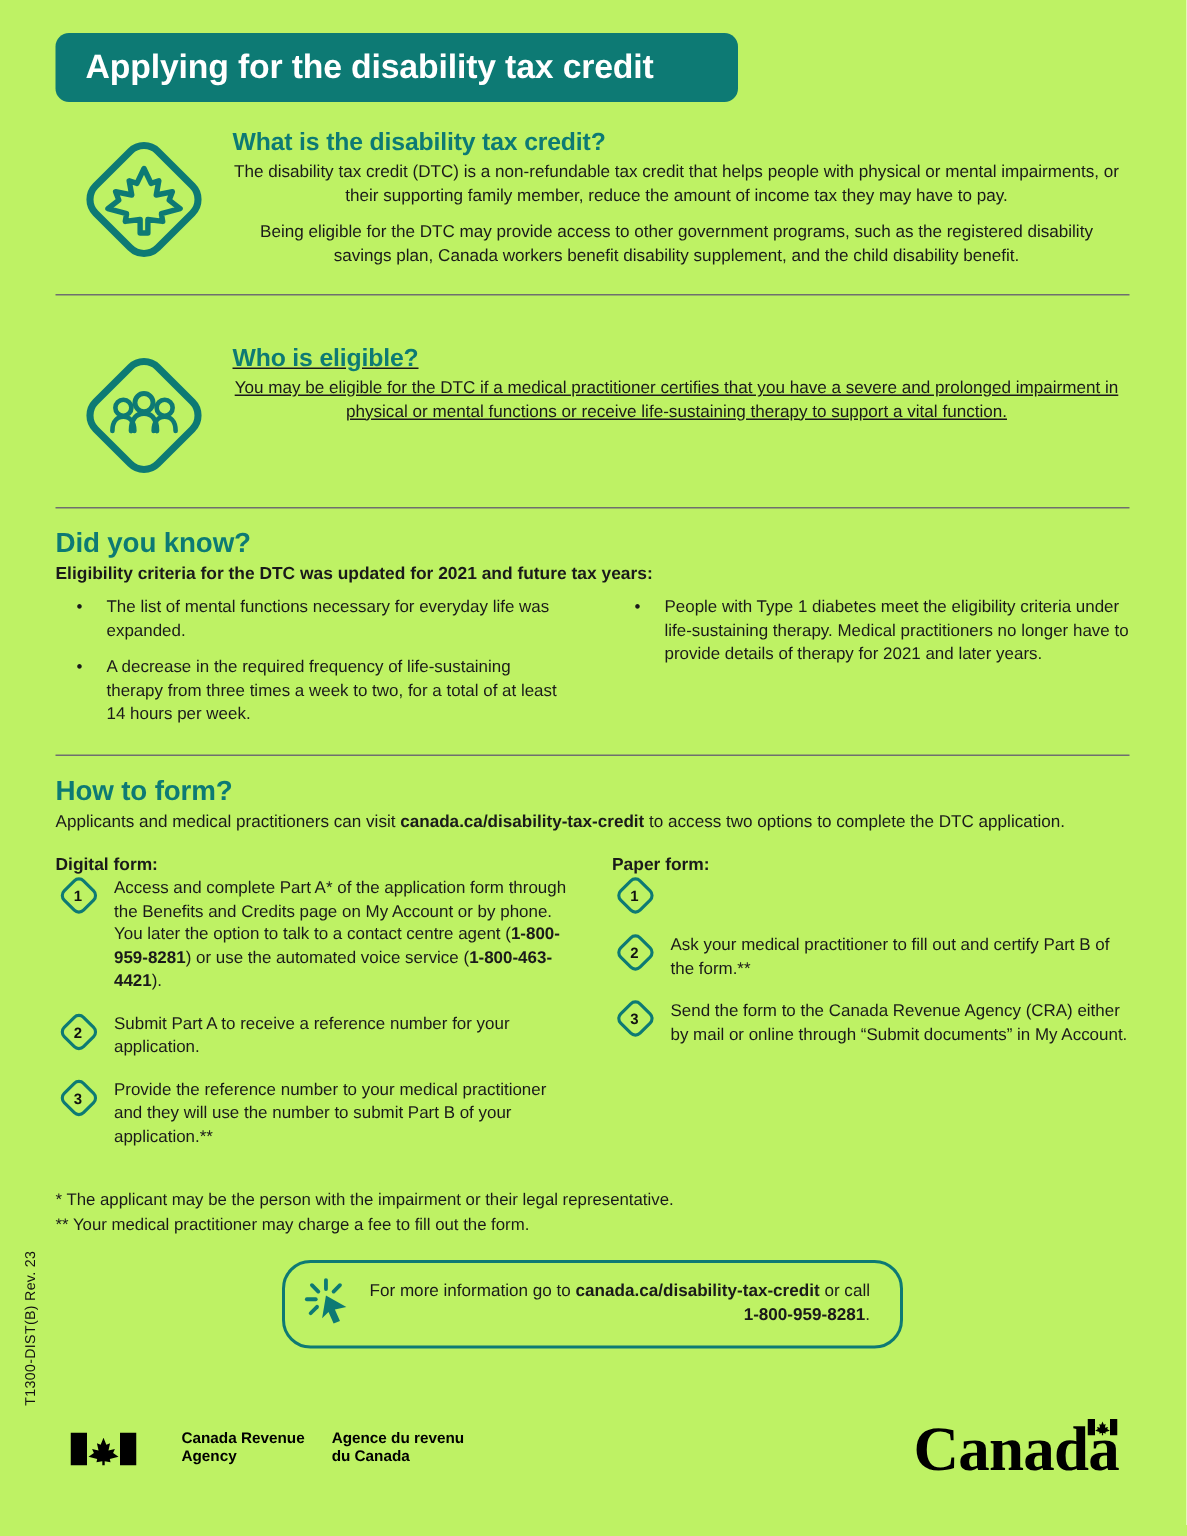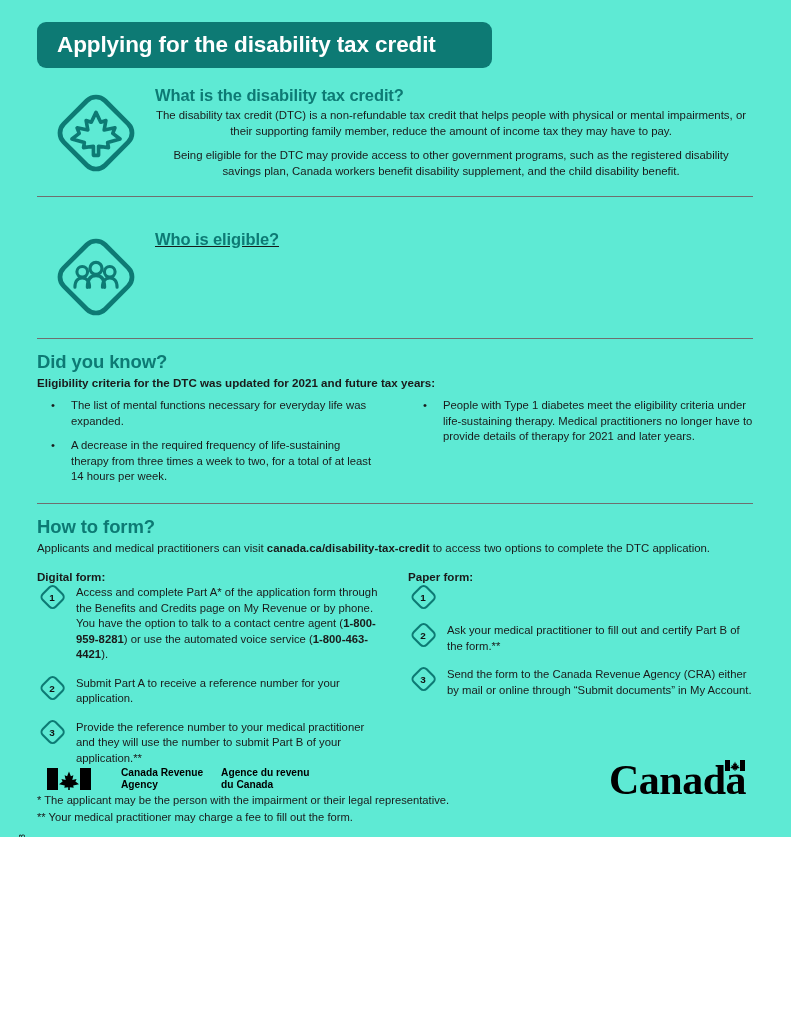--- a/index.html
+++ b/index.html
@@ -7,23 +7,23 @@
     padding: 0;
     background: #ffffff;
   }
   body {
     font-family: "Liberation Sans", sans-serif;
     color: #1a1a1a;
   }
   #page {
     position: relative;
     width: 791px;
-    height: 837px;
+    height: 1024px;
     margin: 0 auto;
-    background: #5eead4;
+    background: #bef264;
     overflow: hidden;
     box-sizing: border-box;
   }
 
   
   .side-code {
     position: absolute;
     left: -44px;
     top: 880px;
     width: 130px;
@@ -281,20 +281,21 @@
           <circle cx="34" cy="44" r="6.2" fill="none" stroke="#0d7a74" stroke-width="3.6"></circle>
           <path d="M25.5 62 C25.5 53.5 30 51 34 51 C38 51 42.5 53.5 42.5 62" fill="none" stroke="#0d7a74" stroke-width="3.6" stroke-linecap="round"></path>
           <circle cx="66" cy="44" r="6.2" fill="none" stroke="#0d7a74" stroke-width="3.6"></circle>
           <path d="M57.5 62 C57.5 53.5 62 51 66 51 C70 51 74.5 53.5 74.5 62" fill="none" stroke="#0d7a74" stroke-width="3.6" stroke-linecap="round"></path>
           <circle cx="50" cy="40" r="7" fill="none" stroke="#0d7a74" stroke-width="3.8"></circle>
           <path d="M40 62 C40 51.5 45 48.5 50 48.5 C55 48.5 60 51.5 60 62" fill="none" stroke="#0d7a74" stroke-width="3.8" stroke-linecap="round"></path>
         </svg>
       </div>
       <div class="icon-body">
         <div class="h-teal">Who is eligible?</div>
+        <p class="body">You may be eligible for the DTC if a medical practitioner certifies that you have a severe and prolonged impairment in physical or mental functions or receive life-sustaining therapy to support a vital function.</p>
       </div>
     </div>
 
     <div class="rule" style="margin-top:18px;"></div>
 
     <div style="margin-top:12px;">
       <div class="h-teal big">Did you know?</div>
       <div class="dyk-lead">Eligibility criteria for the DTC was updated for 2021 and future tax years:</div>
 
       <div class="two-col">
@@ -328,21 +329,21 @@
         <div class="col">
           <div class="form-heading">Digital form:</div>
 
           <div class="step">
             <div class="step-badge">
               <svg width="30" height="26" viewBox="0 0 34 30" aria-hidden="true">
                 <rect x="7" y="4" width="21" height="21" rx="5" ry="5" transform="rotate(45 17 15)" fill="none" stroke="#0d7a74" stroke-width="2.4"></rect>
                 <text x="17" y="19.5" text-anchor="middle" font-family="Liberation Sans, sans-serif" font-size="11.5" font-weight="bold" fill="#111">1</text>
               </svg>
             </div>
-            <div class="step-text"><span>Access and complete Part A* of the application form through the Benefits and Credits page on My Revenue or by phone. You have the option to talk to a contact centre agent (</span><span class="b">1-800-959-8281</span><span>) or use the automated voice service (</span><span class="b">1-800-463-4421</span><span>).</span></div>
+            <div class="step-text"><span>Access and complete Part A* of the application form through the Benefits and Credits page on My Account or by phone. You later the option to talk to a contact centre agent (</span><span class="b">1-800-959-8281</span><span>) or use the automated voice service (</span><span class="b">1-800-463-4421</span><span>).</span></div>
           </div>
 
           <div class="step">
             <div class="step-badge">
               <svg width="30" height="26" viewBox="0 0 34 30" aria-hidden="true">
                 <rect x="7" y="4" width="21" height="21" rx="5" ry="5" transform="rotate(45 17 15)" fill="none" stroke="#0d7a74" stroke-width="2.4"></rect>
                 <text x="17" y="19.5" text-anchor="middle" font-family="Liberation Sans, sans-serif" font-size="11.5" font-weight="bold" fill="#111">2</text>
               </svg>
             </div>
             <div class="step-text">Submit Part A to receive a reference number for your application.</div>

